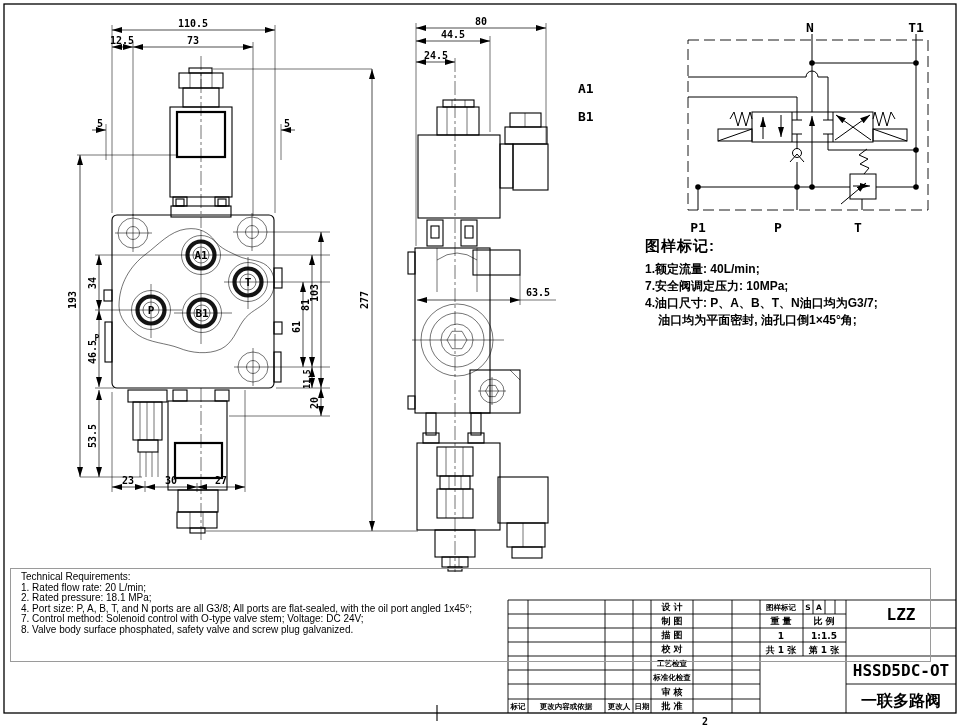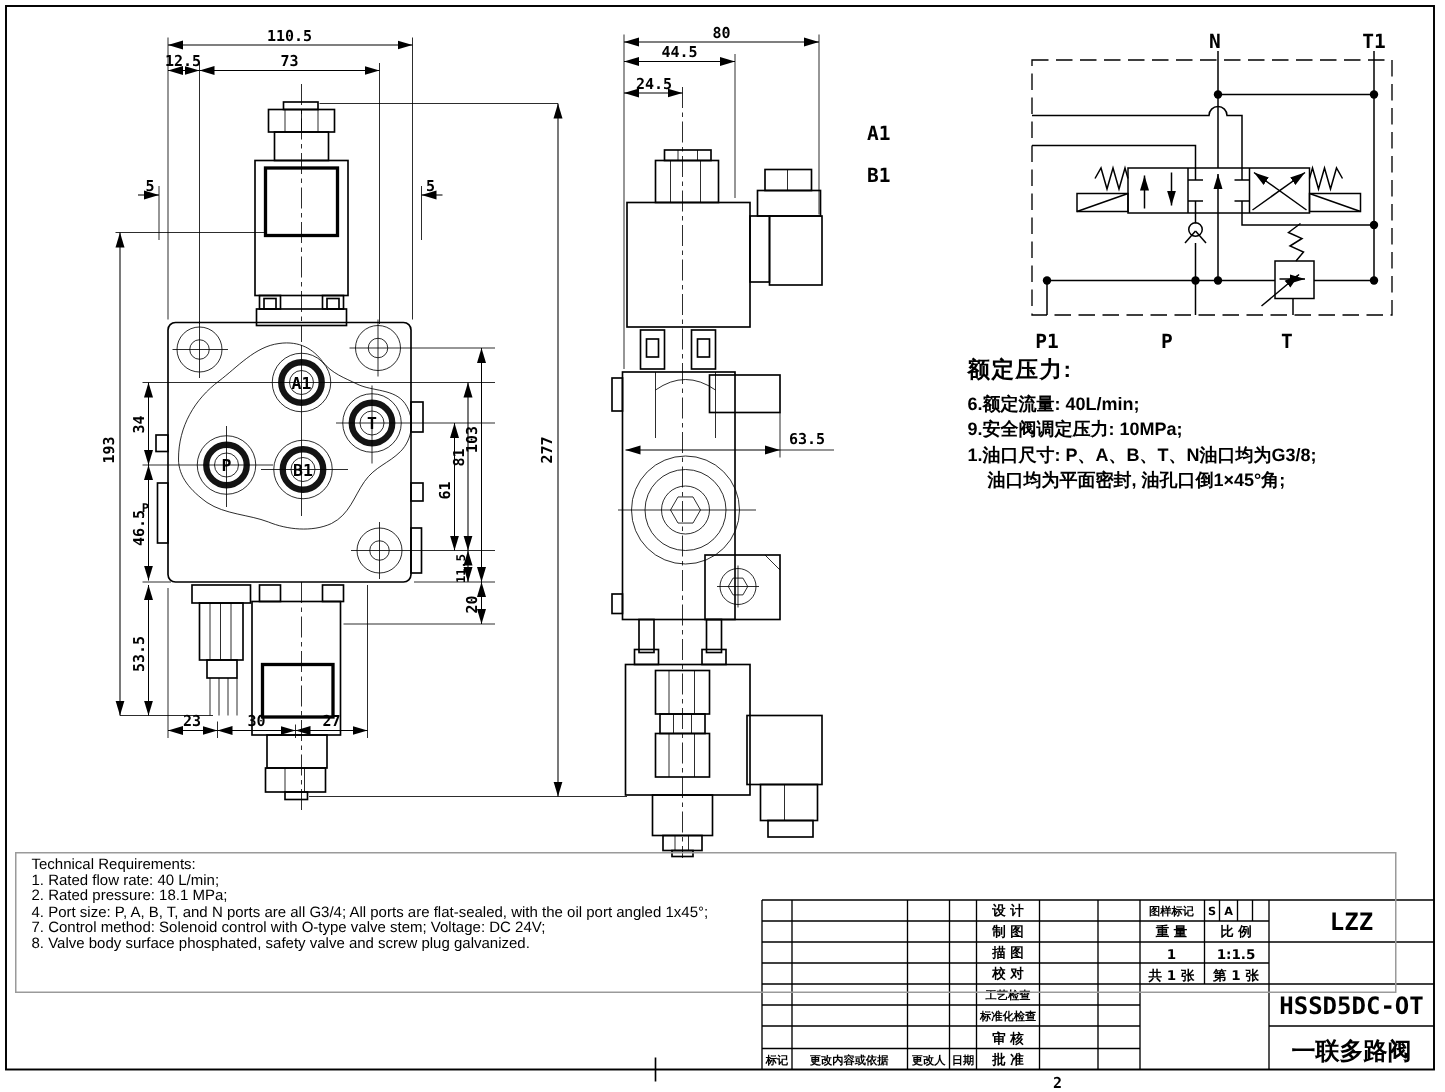--- a/index.html
+++ b/index.html
@@ -415,29 +415,29 @@
   <text class="tb" x="824" y="639" text-anchor="middle">1:1.5</text>
   <text class="tb" x="781" y="653" text-anchor="middle">共 1 张</text>
   <text class="tb" x="824" y="653" text-anchor="middle">第 1 张</text>
   <text class="tbbig" x="901" y="620" text-anchor="middle">LZZ</text>
   <text class="tbbig" x="901" y="676" text-anchor="middle">HSSD5DC-OT</text>
   <text class="tbname" x="901" y="706" text-anchor="middle" font-weight="bold">一联多路阀</text>
 </g>
 </svg>
 
 <div id="cn-box">
-  <div class="cn-title">额定压力:</div>
-  <div class="cn-line">6.额定流量: 40L/min;</div>
-  <div class="cn-line">9.安全阀调定压力: 10MPa;</div>
-  <div class="cn-line">1.油口尺寸: P、A、B、T、N油口均为G3/8;</div>
+  <div class="cn-title">图样标记:</div>
+  <div class="cn-line">1.额定流量: 40L/min;</div>
+  <div class="cn-line">7.安全阀调定压力: 10MPa;</div>
+  <div class="cn-line">4.油口尺寸: P、A、B、T、N油口均为G3/7;</div>
   <div class="cn-line">    油口均为平面密封, 油孔口倒1×45°角;</div>
 </div>
 
 <div id="en-box">
   <div>Technical Requirements:</div>
-  <div>1. Rated flow rate: 40 L/min;</div>
+  <div>1. Rated flow rate: 20 L/min;</div>
   <div>2. Rated pressure: 18.1 MPa;</div>
-  <div>4. Port size: P, A, B, T, and N ports are all G3/4; All ports are flat-sealed, with the oil port angled 1x45°;</div>
+  <div>4. Port size: P, A, B, T, and N ports are all G3/8; All ports are flat-sealed, with the oil port angled 1x45°;</div>
   <div>7. Control method: Solenoid control with O-type valve stem; Voltage: DC 24V;</div>
   <div>8. Valve body surface phosphated, safety valve and screw plug galvanized.</div>
 </div>
 
 </div>
 
 </body></html>

